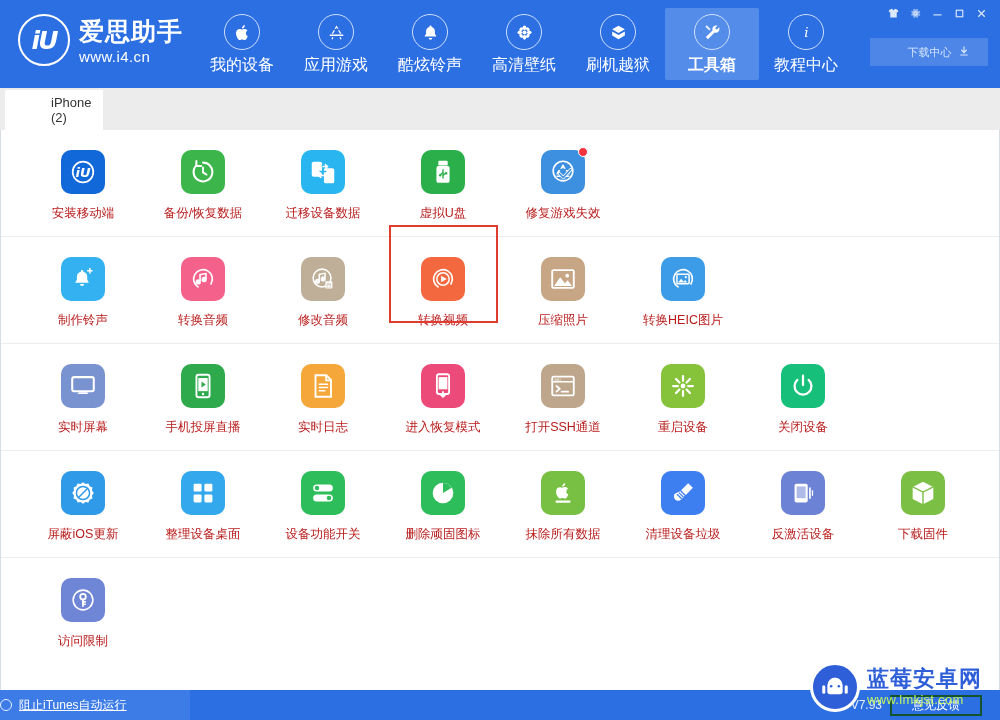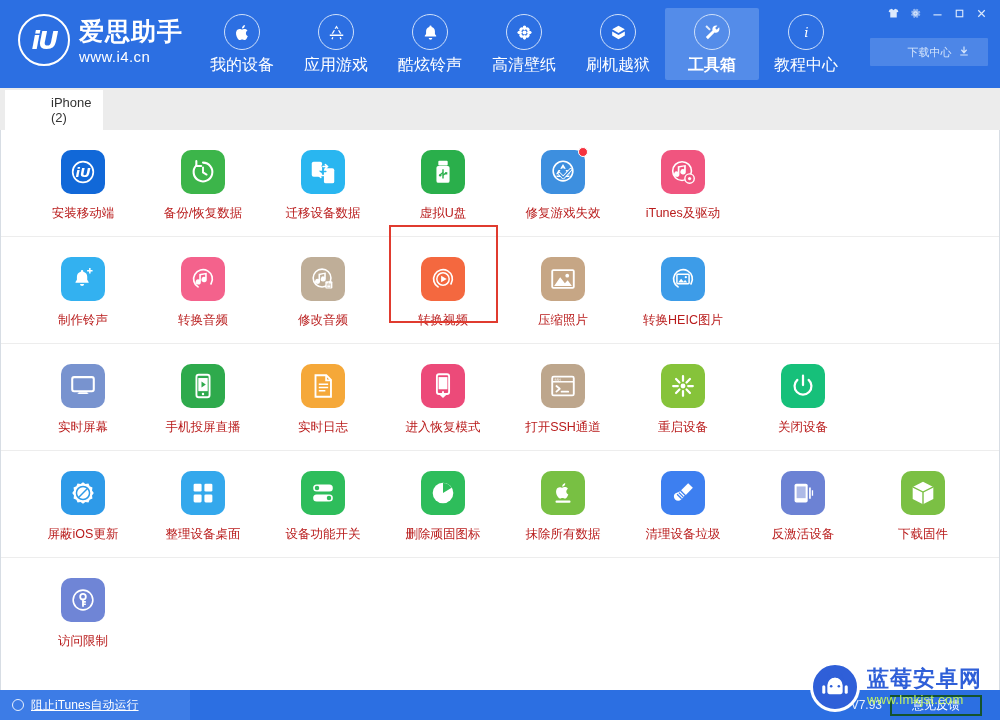--- a/index.html
+++ b/index.html
@@ -127,21 +127,21 @@
   }
 
   
   .footer {
     position:absolute; left:0; top:690px; width:1000px; height:30px;
     background:#2c6fe2;
   }
   .foot-left {
     position:absolute; left:0; top:0; width:190px; height:30px;
     background:#3d7ce6;
-    display:flex; align-items:center; gap:7px; padding-left:12px;
+    display:flex; align-items:center; gap:7px; 
     cursor:pointer;
   }
   .radio-o {
     width:12px; height:12px; border-radius:50%;
     border:1.4px solid #e8f0fd; flex:none;
   }
   .foot-left span { color:#ffffff; font-size:12px; text-decoration:underline; }
   .ver {
     position:absolute; right:118px; top:0; height:30px;
     display:flex; align-items:center;
@@ -383,31 +383,20 @@
               <path fill="#fff" d="M16 7.5l-3 5h2.2l.8-1.6.8 1.6H19l-3-5zM11.2 13.8 8.6 18.4h2.1l2.6-4.6zM20.8 13.8l2.6 4.6h-2.1l-2.6-4.6zM9.2 19.6h13.6v1.6H9.2z"></path>
               <path d="M12 17.6l4.2 4.4 8-8.6" fill="none" stroke="#fff" stroke-width="3.4" stroke-linecap="round" stroke-linejoin="round"></path>
               <path d="M12 17.6l4.2 4.4 8-8.6" fill="none" stroke="#3d8fdf" stroke-width="1.6" stroke-linecap="round" stroke-linejoin="round"></path>
             </svg>
           <span class="badge-dot"></span>
         </div>
         <div class="cap">修复游戏失效</div>
       </div>
 
 
-      <div class="cell">
-        <div class="tile" style="background:#f0557f">
-          <svg width="30" height="30" viewBox="0 0 32 32">
-              <circle cx="15" cy="15" r="10" fill="none" stroke="#fff" stroke-width="1.7"></circle>
-              <path fill="#fff" d="M19 8.4v7.4a2.9 2.9 0 1 1-1.8-2.7V10l-5 1.1v7.2a2.9 2.9 0 1 1-1.8-2.7V9.9L19 8.4z"></path>
-              <circle cx="23" cy="23" r="5" fill="#f0557f" stroke="#fff" stroke-width="1.5"></circle>
-              <circle cx="23" cy="23" r="1.7" fill="#fff"></circle>
-            </svg>
-        </div>
-        <div class="cap">iTunes及驱动</div>
-      </div>
     </div>
 
     <div class="grid-row">
 
       <div class="cell">
         <div class="tile" style="background:#33b1f0">
           <svg width="30" height="30" viewBox="0 0 32 32">
               <path fill="#fff" d="M15 6.5a1.3 1.3 0 0 1 1.3 1.3v.5a5.5 5.5 0 0 1 4.2 5.3v3.3l1.5 2.2v1H8v-1l1.5-2.2v-3.3a5.5 5.5 0 0 1 4.2-5.3v-.5A1.3 1.3 0 0 1 15 6.5zm0 17a2.2 2.2 0 0 0 2.2-2.1h-4.4A2.2 2.2 0 0 0 15 23.5z"></path>
               <path fill="#fff" d="M22.5 4.2h1.6v2.1h2.1v1.6h-2.1v2.1h-1.6V7.9h-2.1V6.3h2.1z"></path>
             </svg>

